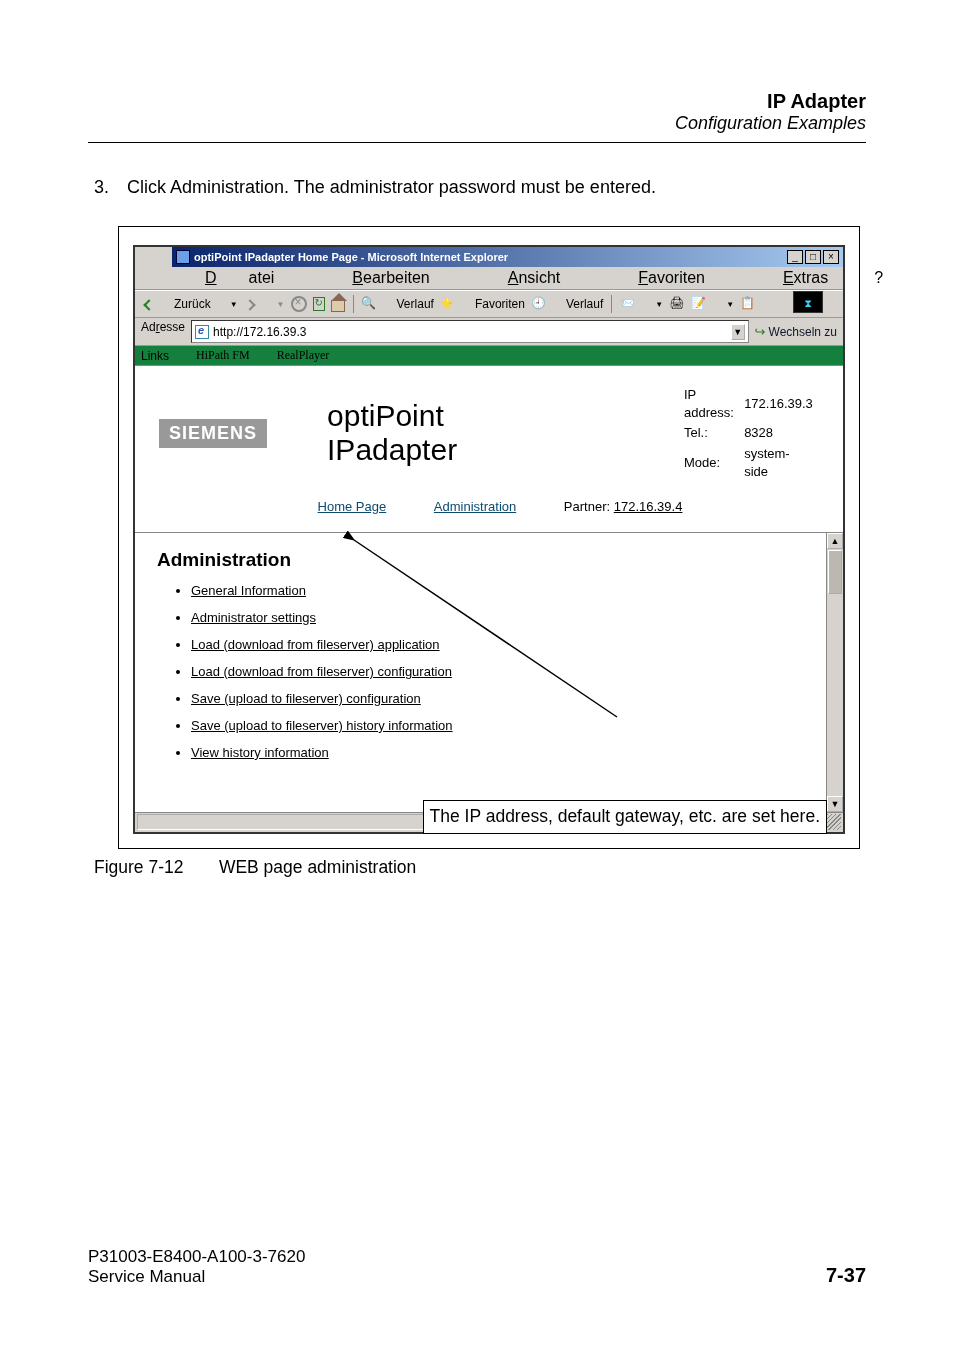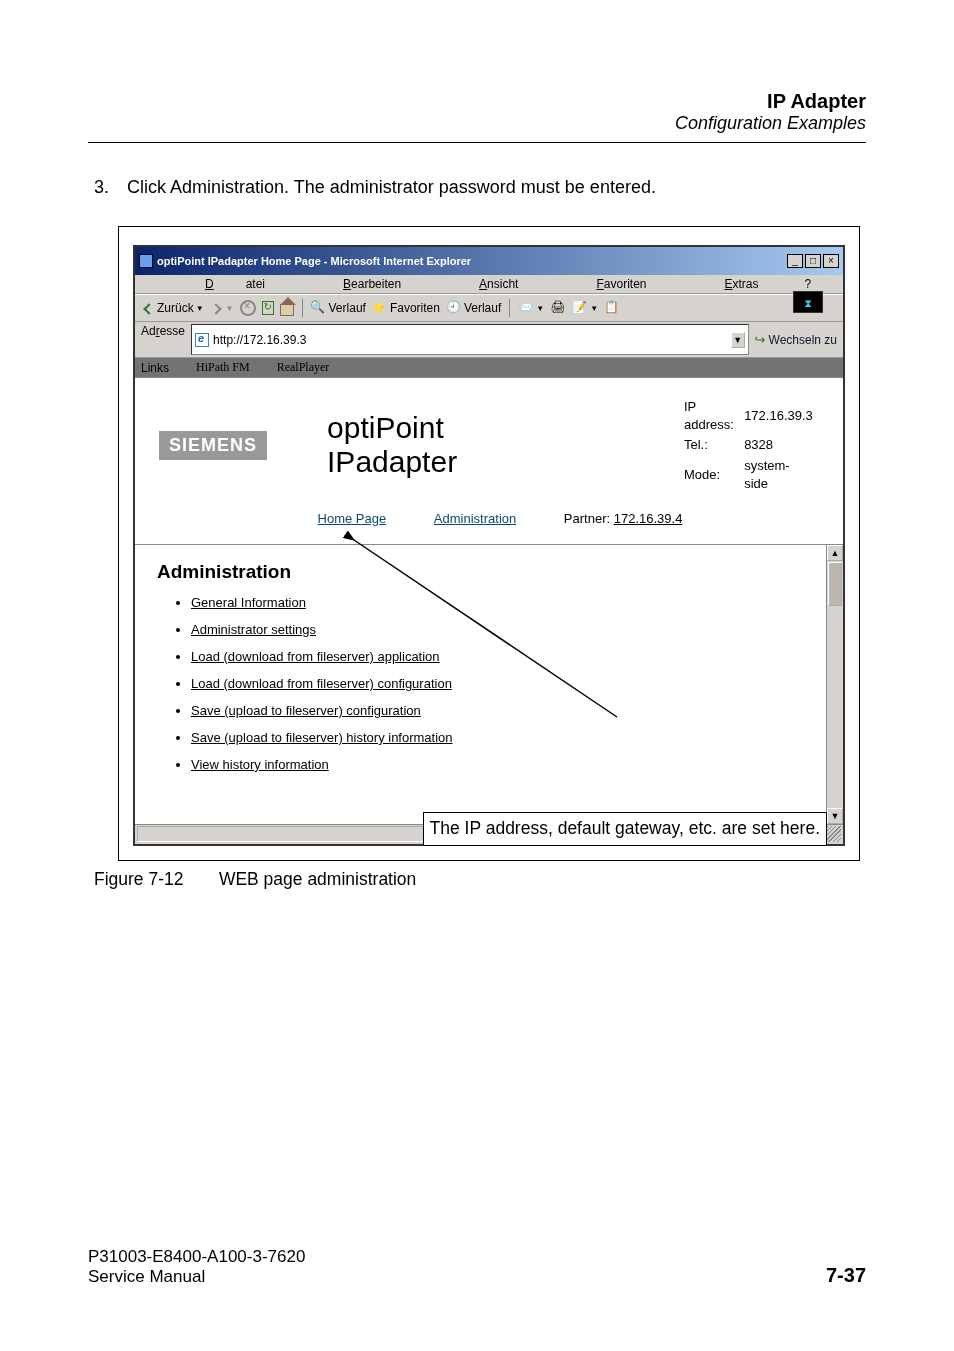--- a/index.html
+++ b/index.html
@@ -39,21 +39,22 @@
     background: #d6d3ce;
     font-family: Tahoma, Arial, sans-serif;
     font-size: 12px;
   }
   .titlebar {
     background: linear-gradient(to right, #0a246a, #a6caf0);
     color: #fff;
     display: flex;
     align-items: center;
     padding: 2px 4px;
-    height: 28px;
+    height: 20px;
+    margin-left: 37px;
   }
   .titlebar .tb-icon { width:14px; height:14px; background:#6aa0e8; border:1px solid #003; margin-right:4px; display:inline-block; }
   .titlebar .tb-text { font-weight: bold; flex:1; font-size:11px; }
   .win-buttons { display:flex; gap:2px; }
   .win-btn {
     width: 16px; height: 14px;
     background:#d6d3ce;
     border:1px solid #000;
     color:#000;
     font-size:10px;
@@ -62,21 +63,21 @@
     font-family: Arial;
   }
 
   .menubar {
     background:#d6d3ce;
     padding: 2px 6px;
     display:flex;
     gap: 14px;
     border-bottom:1px solid #999;
   }
-  .menubar span { font-size:12px;margin-left:32px; }
+  .menubar span { font-size:16px;margin-left:32px; }
   .menubar .accel { text-decoration: underline; }
 
   .ie-logo {
     position:absolute;
     right: 20px;
     top: 44px;
     width: 30px; height: 22px;
     background:#000;
     color:#3bd1ef;
     font-size:11px;
@@ -88,21 +89,21 @@
   .toolbar {
     background:#d6d3ce;
     padding: 4px 6px;
     display:flex;
     align-items:center;
     gap: 6px;
     border-top:1px solid #fff;
     border-bottom:1px solid #999;
     font-size:12px;
   }
-  .tb-item { display:inline-flex; align-items:center; gap:2px; }
+  .tb-item { display:inline-flex; align-items:center; gap:19px; }
   .tb-sep { width:1px; height:18px; background:#888; margin: 0 2px; }
   .ico { width:16px; height:16px; display:inline-block; }
   .ico-back { border:2px solid #2a7a2a; border-right:none; border-top:none; transform: rotate(45deg); width:8px; height:8px; margin:2px 2px 0 4px; }
   .ico-forward { border:2px solid #888; border-left:none; border-bottom:none; transform: rotate(45deg); width:8px; height:8px; margin:2px 4px 0 2px; }
   .ico-stop { border:2px solid #888; border-radius:50%; position:relative; }
   .ico-stop::after { content:"×"; color:#888; position:absolute; top:-3px; left:2px; font-size:12px; }
   .ico-refresh { border:1px solid #2a7a2a; width:12px; height:14px; position:relative; }
   .ico-refresh::after { content:"↻"; color:#2a7a2a; position:absolute; top:-1px; left:1px; font-size:10px;}
   .ico-home { width:14px; height:12px; background:#dca; border:1px solid #865; position:relative; margin-top:4px;}
   .ico-home::before { content:""; position:absolute; top:-8px; left:-1px; border-left:8px solid transparent; border-right:8px solid transparent; border-bottom:8px solid #865;}
@@ -119,34 +120,34 @@
     display:flex;
     padding:2px 6px;
     border-bottom:1px solid #999;
     font-size:12px;
     gap:6px;
   }
   .address-row .url-box {
     flex:1;
     background:#fff;
     border:1px inset #888;
-    height:31px;
+    height:23px;
     display:flex;
     align-items:center;
     padding: 0 3px;
     gap:4px;
   }
   .url-box .page-ico { width:14px; height:14px; background:#fff; border:1px solid #38a; position:relative; }
   .url-box .page-ico::after { content:"e"; color:#2a5fb0; font-style:italic; font-weight:bold; position:absolute; top:-2px; left:2px; font-size:11px;}
   .url-box .dd { width:14px; height:16px; background:#d6d3ce; border:1px outset #fff; text-align:center; line-height:14px; font-size:9px; color:#000; }
   .go-link { color:#0f172a; display:inline-flex; align-items:center; gap:3px; }
   .go-link::before { content:"↪"; color:#2a7a2a; font-size:13px; }
 
   .links-row {
-    background:#737373;
+    background:#15803d;
     display:flex;
     align-items:center;
     padding:2px 6px;
     border-bottom:1px solid #888;
     font-size:12px;
     gap:10px;
   }
   .links-row .lk { display:inline-flex; align-items:center; gap:3px;font-family:Liberation Serif, serif; }
 
   

